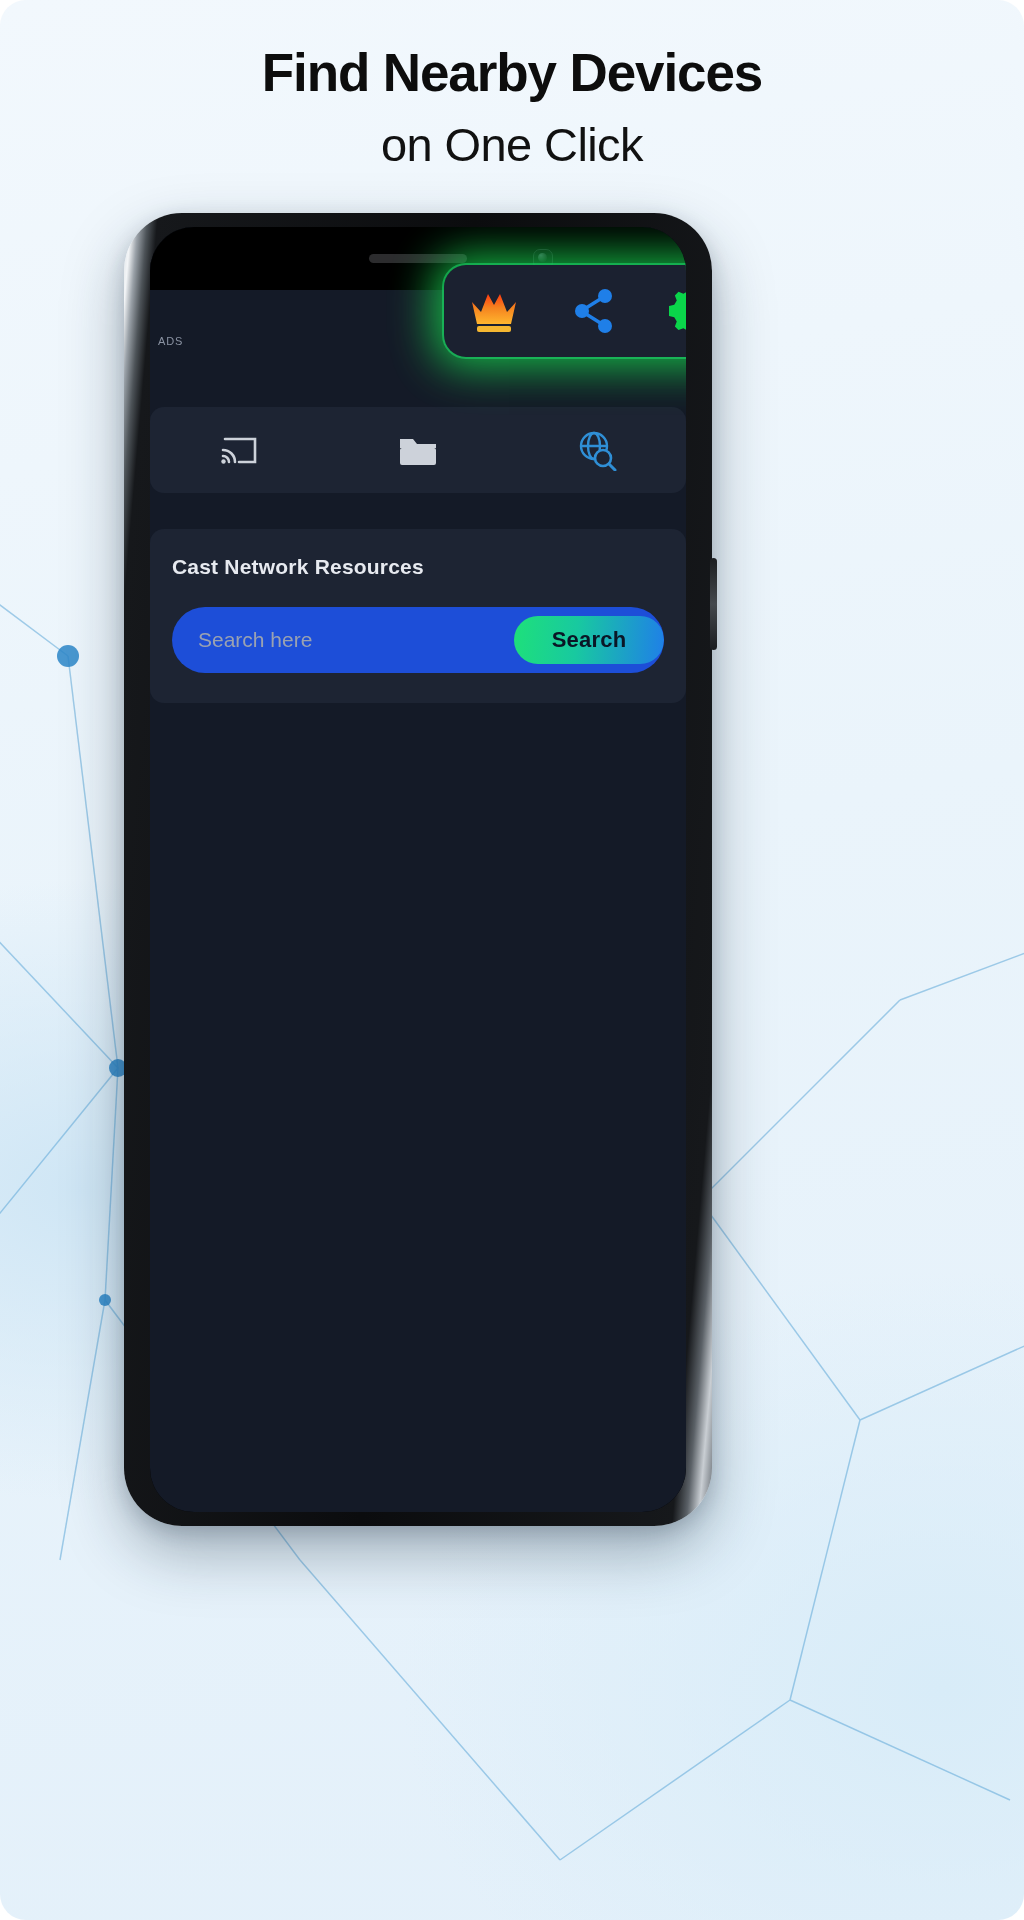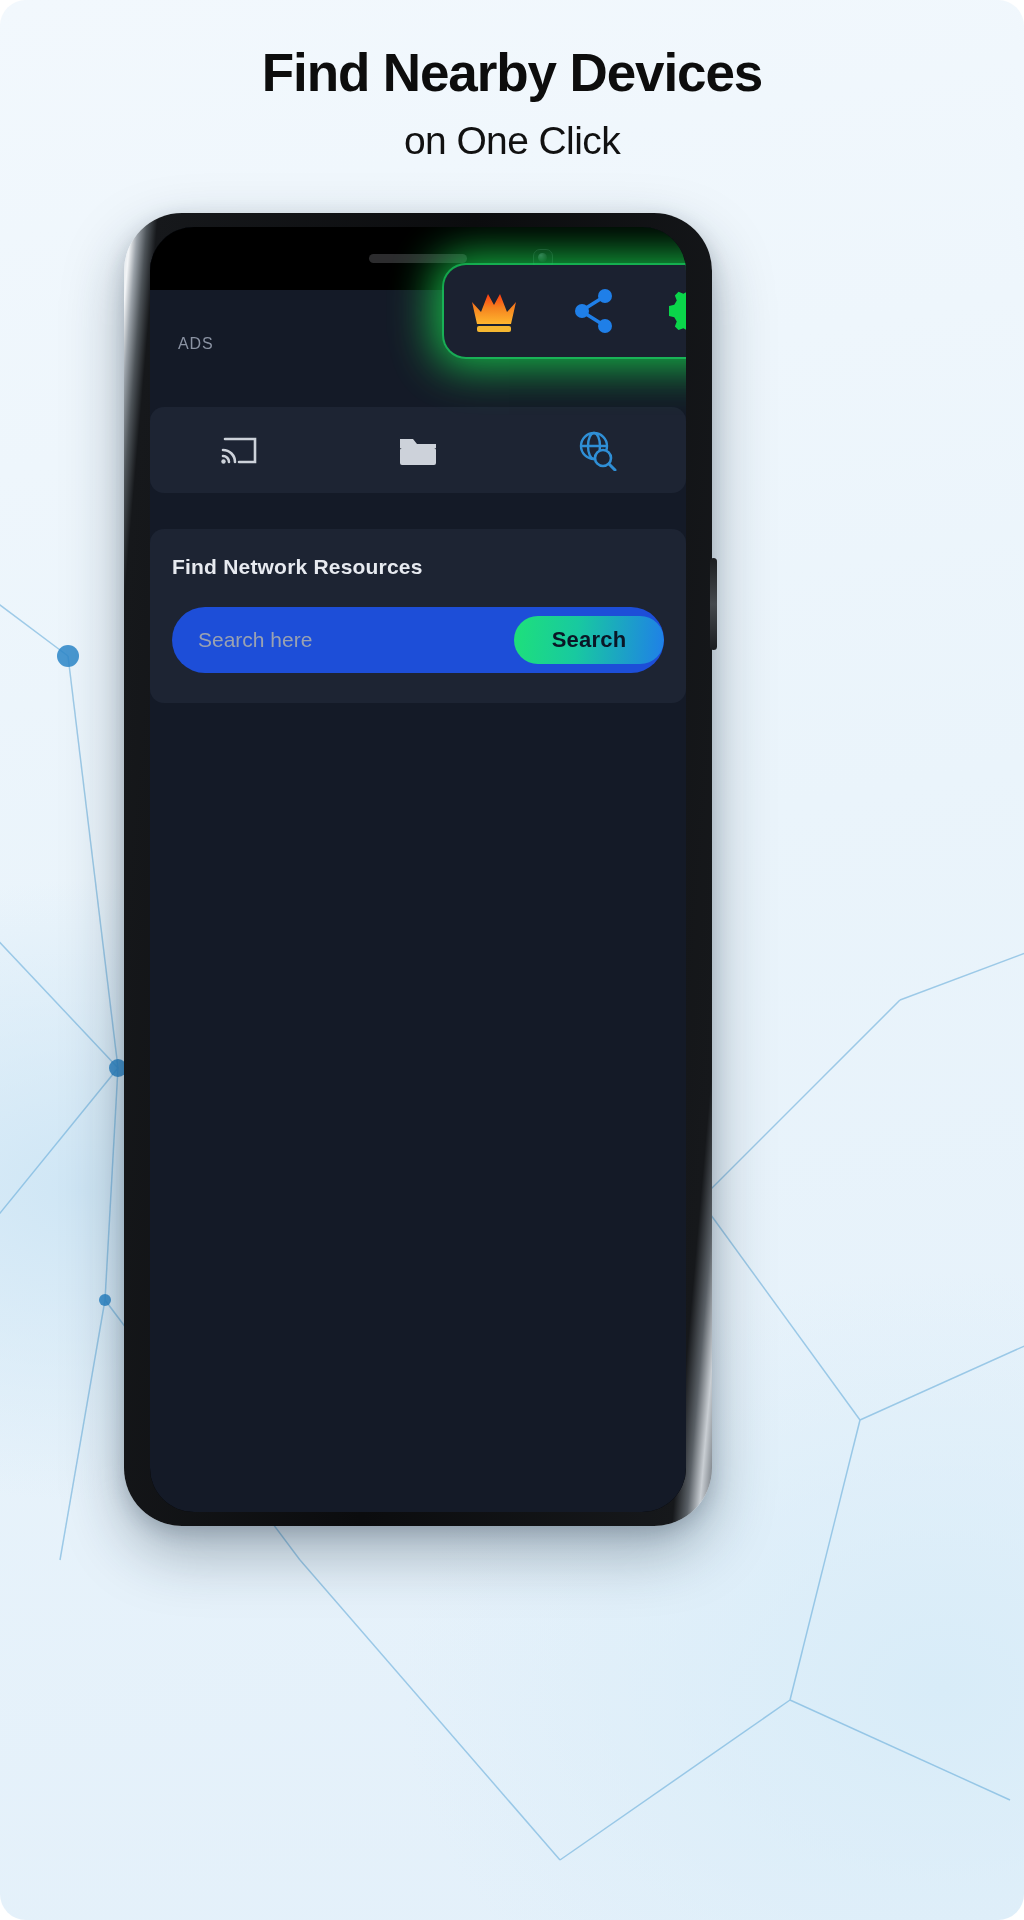--- a/index.html
+++ b/index.html
@@ -23,21 +23,21 @@
 
   #netlines { position:absolute; inset:0; z-index:1; pointer-events:none; }
 
   
   .headline-wrap { position:absolute; top:46px; left:0; width:100%; text-align:center; z-index:5; }
   .headline {
     font-size:53px; font-weight:bold; color:#0d0d0d;
     letter-spacing:-1.1px; line-height:1.0;
   }
   .subhead {
-    font-size:39px; font-weight:300; color:#111; letter-spacing:-0.6px;
+    font-size:47px; font-weight:300; color:#111; letter-spacing:-0.6px;
     line-height:1.0; margin-top:22px;
   }
 
   
   #phone {
     position:absolute; left:124px; top:213px;
     width:588px; height:1313px; z-index:10;
   }
   .phone-shell {
     position:absolute; inset:0;
@@ -72,22 +72,22 @@
     border:1.6px solid #23262b; background:#050608;
   }
   .camera::after{
     content:""; position:absolute; left:4px; top:3px;
     width:9px; height:9px; border-radius:50%;
     background:radial-gradient(circle at 32% 28%,#4a5160 0%,#14161b 70%);
   }
 
   
   .ads-label {
-    position:absolute; left:28px; top:108px;
-    font-size:16px; color:#8b93a3; letter-spacing:.9px;
+    position:absolute; left:8px; top:108px;
+    font-size:11px; color:#8b93a3; letter-spacing:.9px;
   }
 
   
   .toolbar-glow {
     position:absolute; left:284px; top:28px;
     width:320px; height:112px;
     border-radius:30px;
     background:#16c64a;
     filter:blur(22px);
     opacity:.92;
@@ -259,21 +259,21 @@
               <circle cx="18" cy="17" r="13"></circle>
               <ellipse cx="18" cy="17" rx="6" ry="13"></ellipse>
               <line x1="5" y1="17" x2="31" y2="17"></line>
               <circle cx="27" cy="29" r="8" fill="#1d2433" stroke="#2f8fd6" stroke-width="2.6"></circle>
               <line x1="33" y1="35" x2="39" y2="41" stroke-linecap="round" stroke-width="3"></line>
             </svg>
           </div>
         </div>
 
         <div class="card">
-          <div class="card-title">Find Network Resources</div>
+          <div class="card-title">Cast Network Resources</div>
           <div class="search-row">
             <input class="search-input" type="text" placeholder="Search here" style="">
             <button class="search-btn">Search</button>
           </div>
         </div>
 
       </div>
     </div>
   </div>
 

